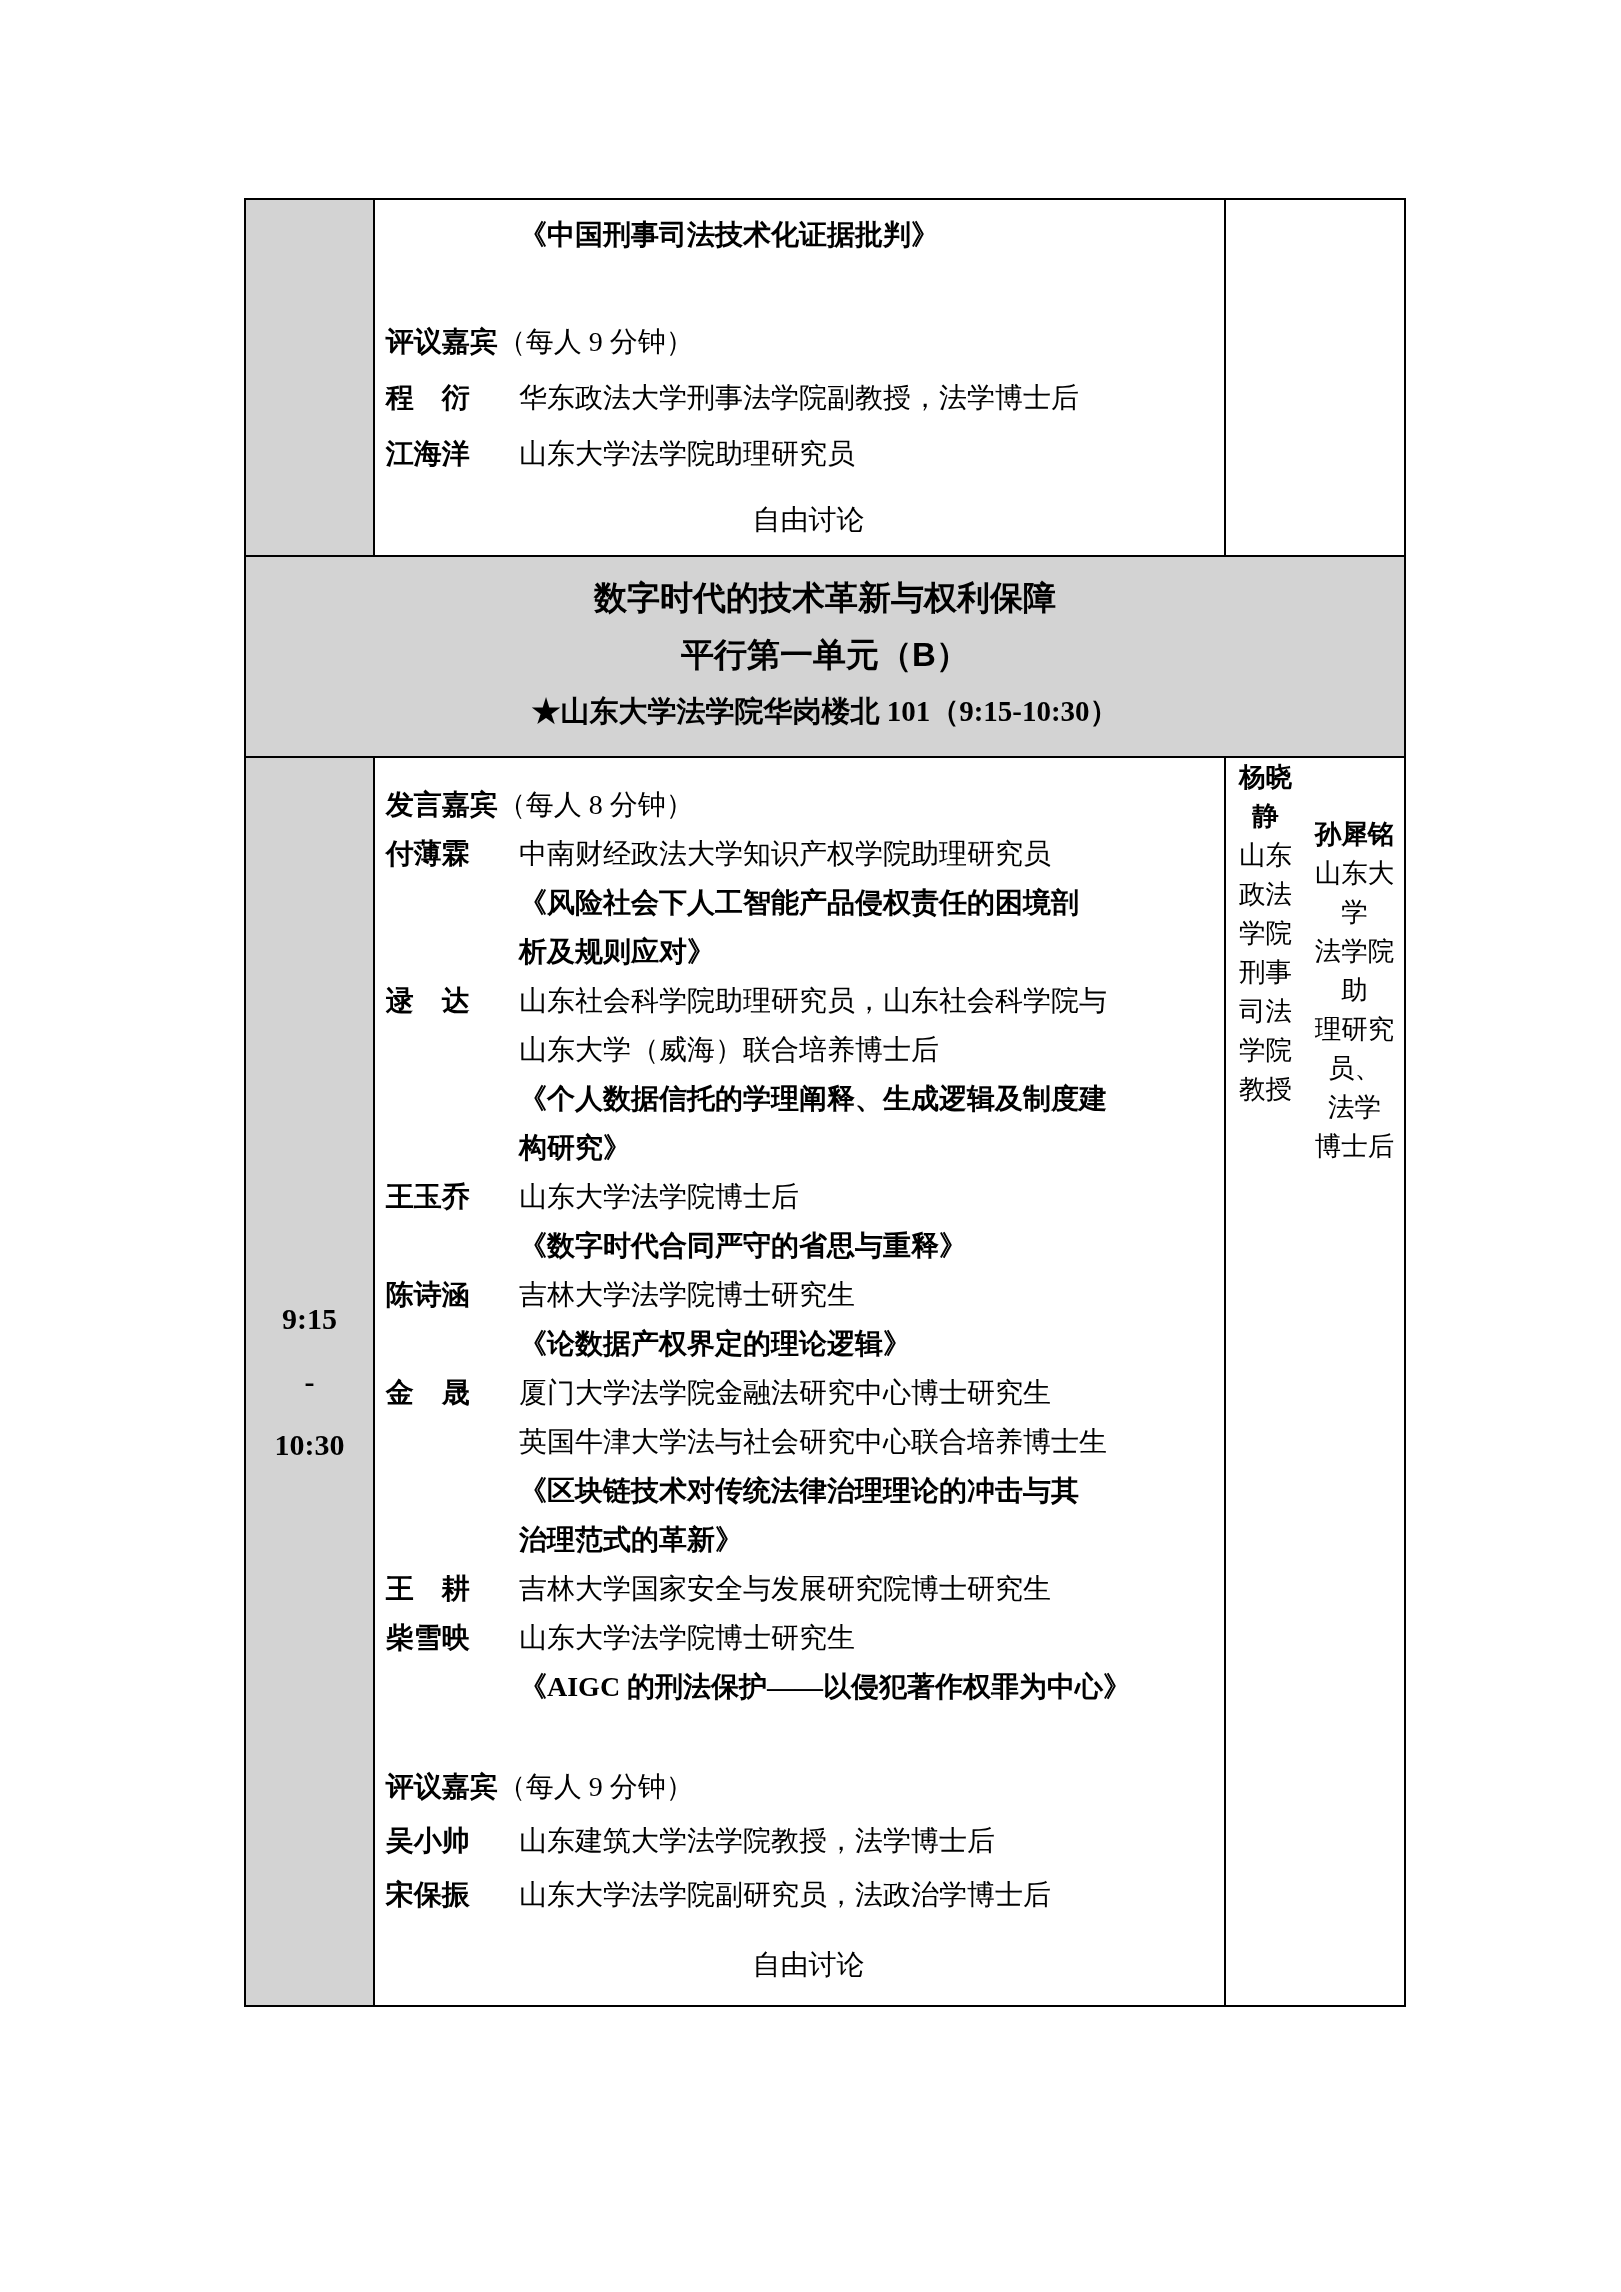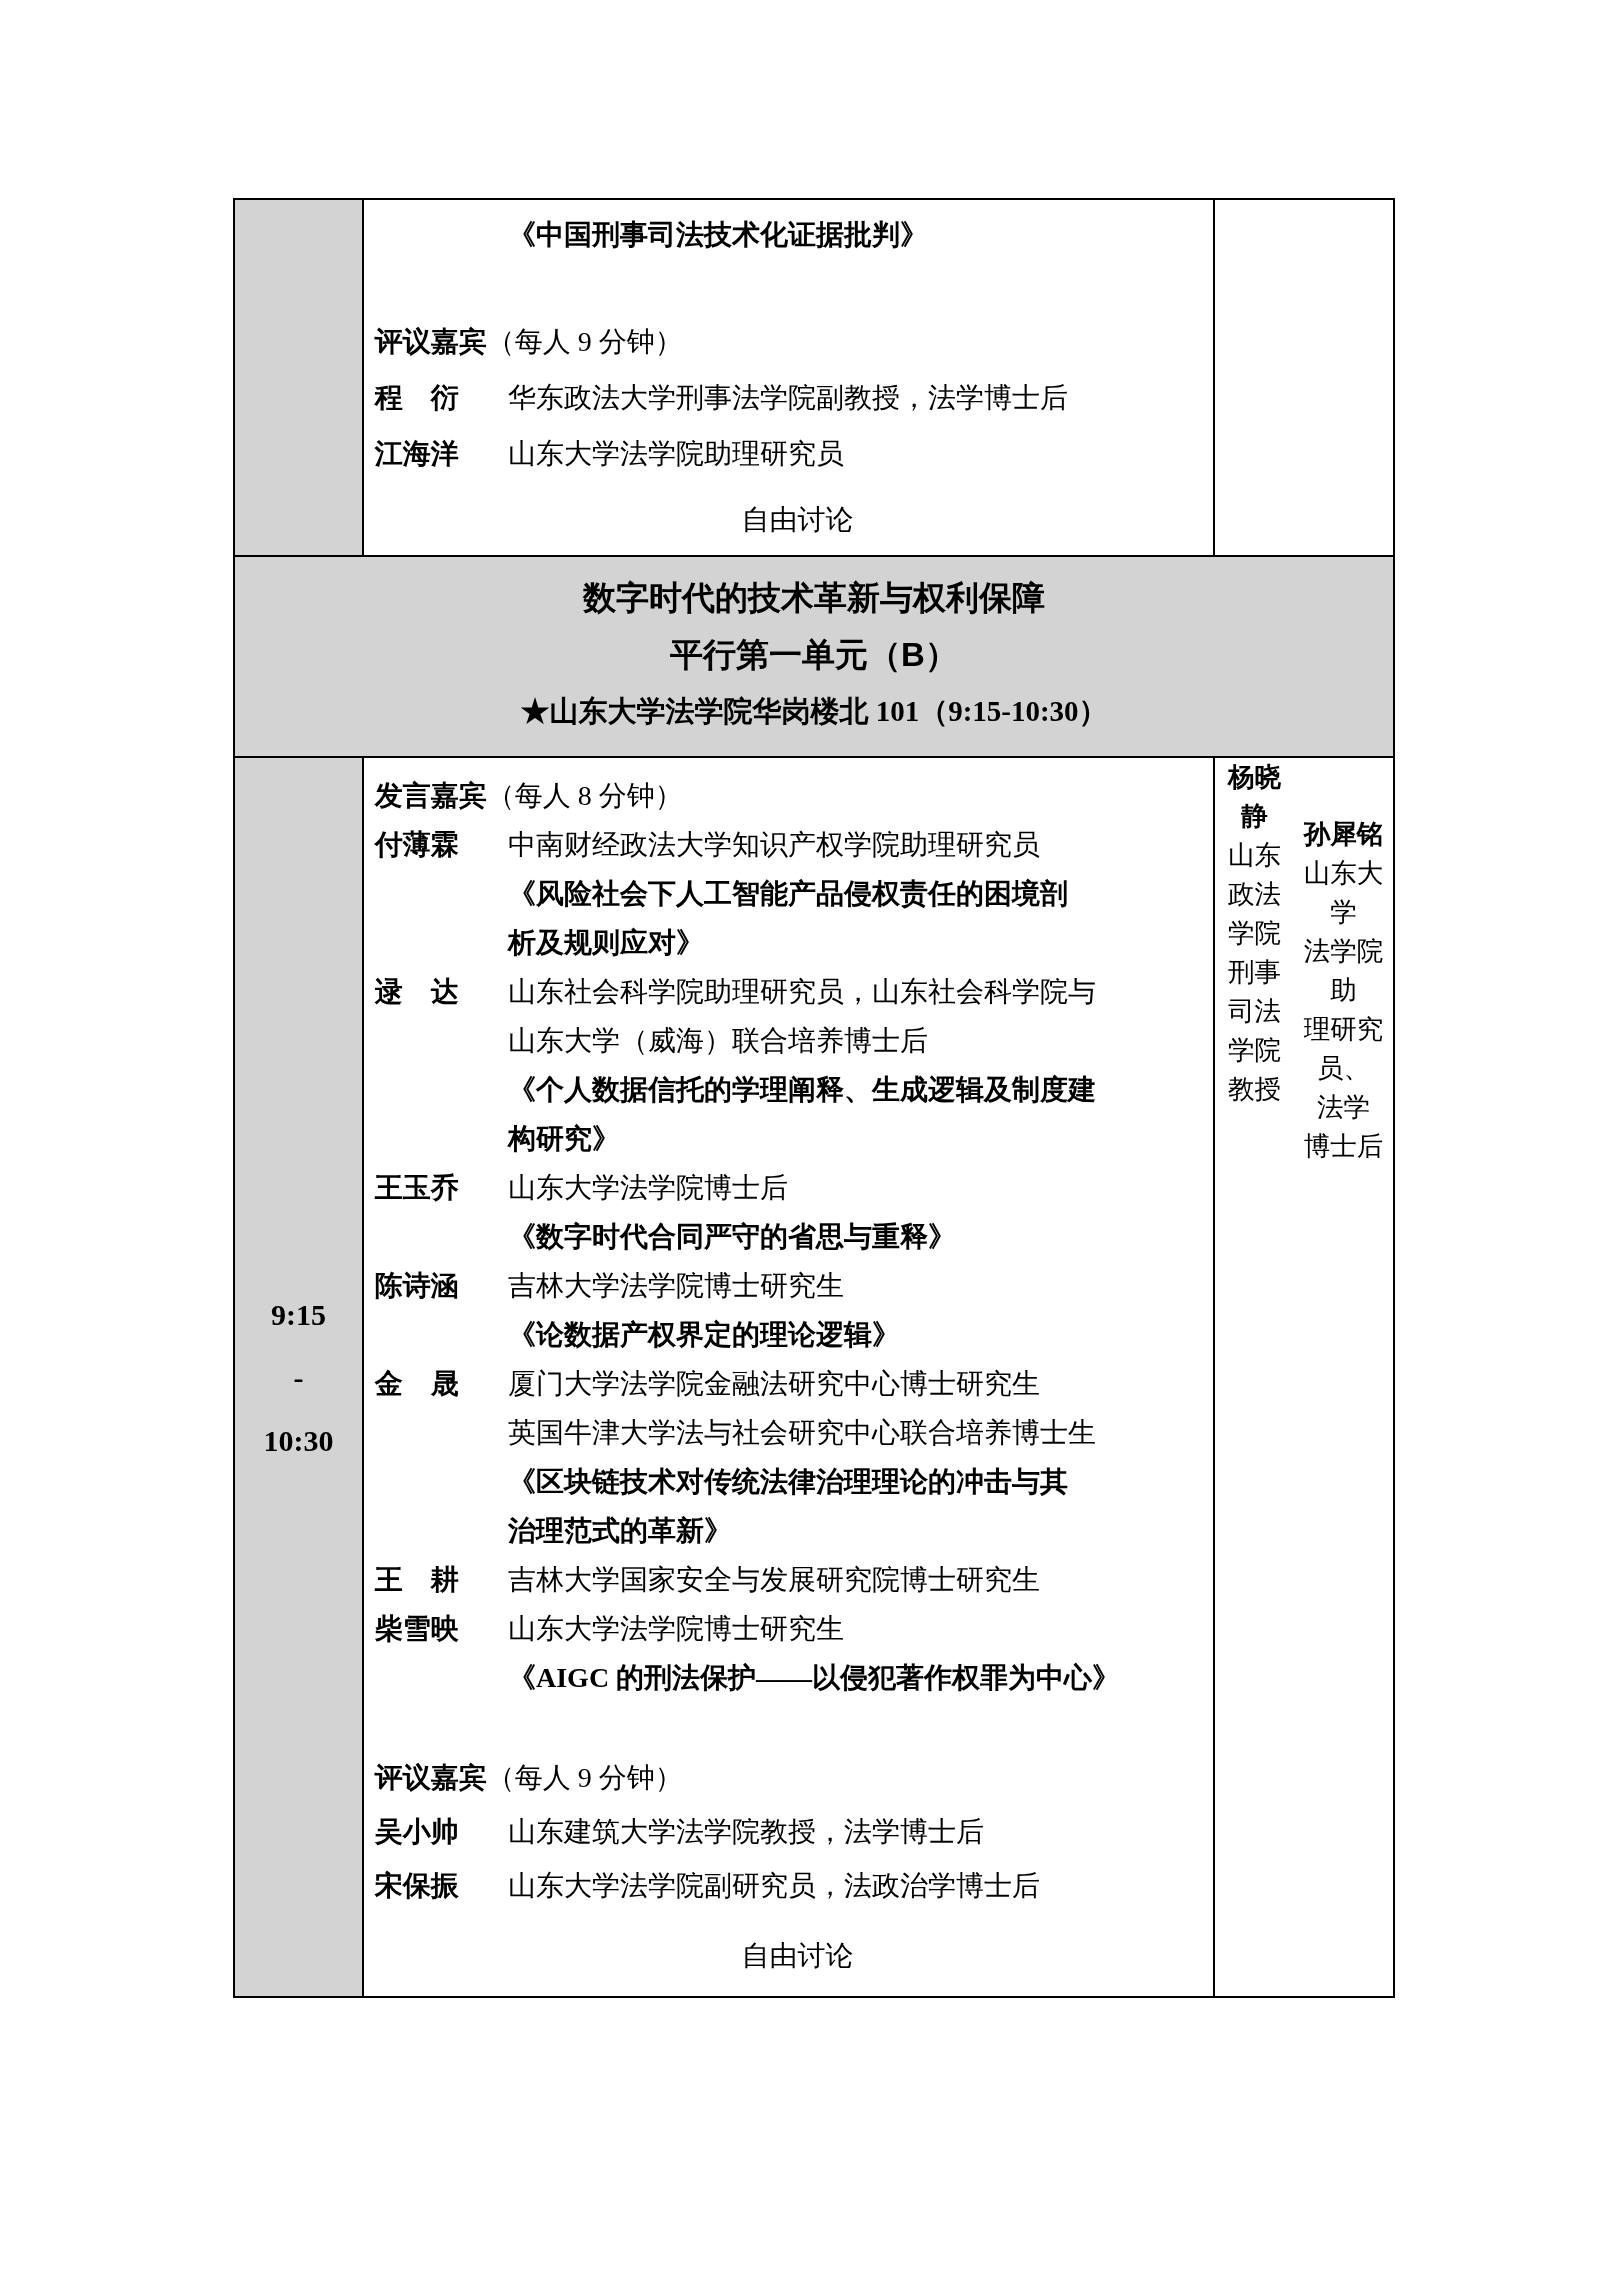--- a/index.html
+++ b/index.html
@@ -5,21 +5,21 @@
   html,body{margin:0;padding:0;}
   body{
     width:1621px;height:2293px;
     background:#ffffff;
     color:#000;
     font-family:"Liberation Serif", serif;
     overflow:hidden;
   }
   .sheet{position:relative;width:1621px;height:2293px;}
   .tbl{
-    position:absolute;left:233px;top:198px;width:1162px;
+    position:absolute;left:244px;top:198px;width:1162px;
     border:2.9px solid #000;box-sizing:border-box;
     background:#fff;
   }
   .row{display:flex;align-items:stretch;}
   .cell{box-sizing:border-box;}
   .c1{flex:0 0 127px;background:#d3d3d3;}
   .c2{flex:1;border-left:2.9px solid #000;border-right:2.9px solid #000;min-width:0;}
   .c3{flex:0 0 178px;}
   
   .main-cell{font-size:28px;line-height:49px;}
@@ -39,21 +39,21 @@
   
   .band{
     border-top:2.9px solid #000;border-bottom:2.9px solid #000;
     background:#d3d3d3;text-align:center;
     padding:11.8px 0 15.7px;
   }
   .band-l{line-height:57px;}
   .band-l1,.band-l2{font-family:"Liberation Sans", sans-serif;font-weight:700;font-size:33px;}
   .band-l3{font-weight:700;font-size:29px;}
   
-  .r3-main{padding-top:13px;}
+  .r3-main{padding-top:22px;}
   .r3-main .sec-hdr{line-height:49px;}
   .cmt-sec{margin-top:49px;}
   .cmt-sec .sec-hdr,.cmt-sec .entry{line-height:54px;}
   .r3-main .free{margin-top:15.7px;line-height:54px;padding-bottom:13.7px;}
   
   .time-cell{
     display:flex;align-items:center;justify-content:center;
     text-align:center;font-weight:700;font-size:30px;line-height:63px;
     white-space:pre-line;
   }

